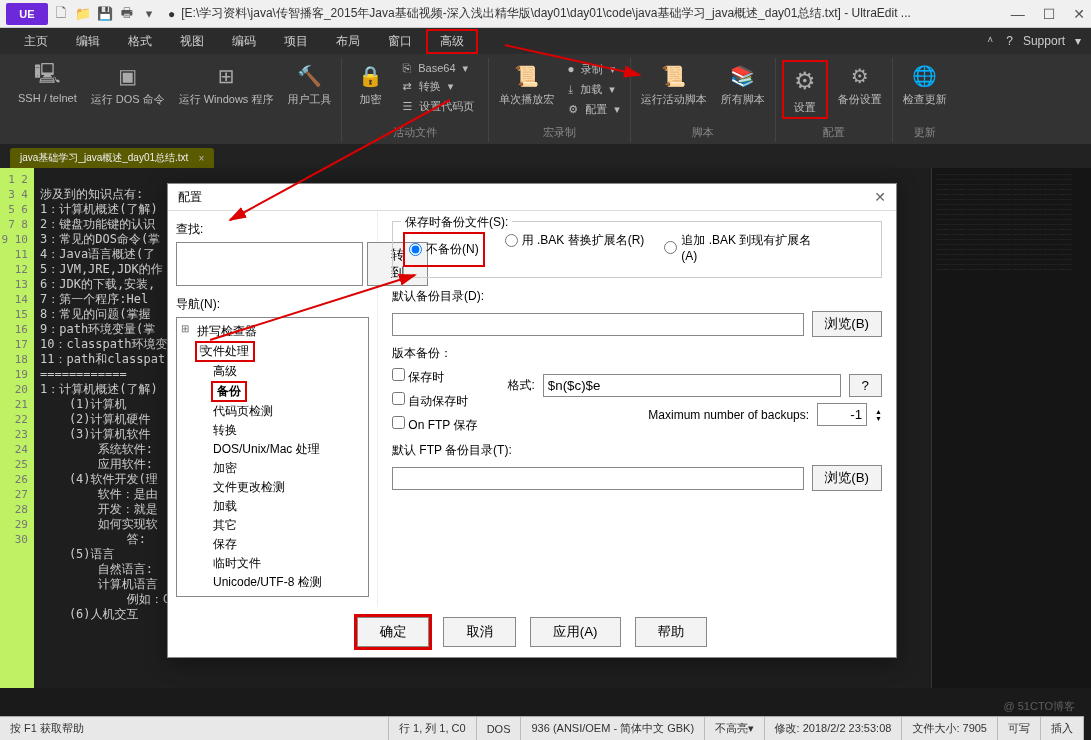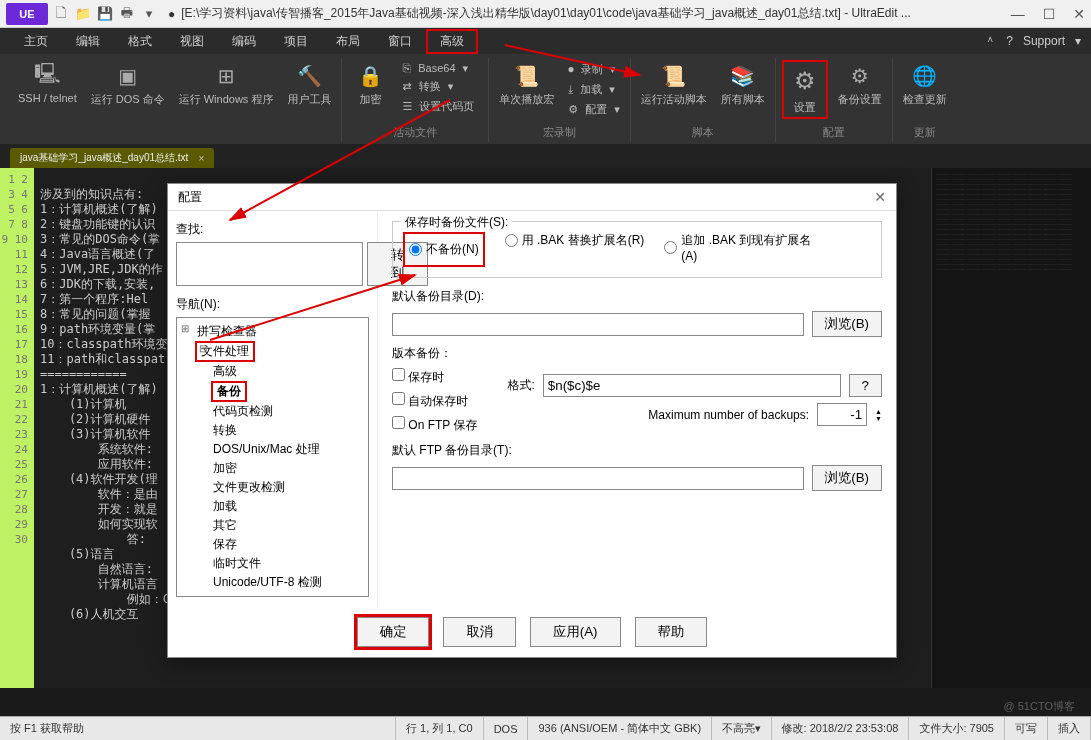--- a/index.html
+++ b/index.html
@@ -25,21 +25,21 @@
 .rb.hot { border: 2px solid #d00; }
 .smallcol { display: flex; flex-direction: column; gap: 1px; font-size: 11px; }
 .smallcol span { cursor: pointer; padding: 1px 4px; display: flex; align-items: center; gap: 3px; white-space: nowrap; }
 .tabstrip { height: 24px; background: #222; display: flex; align-items: flex-end; padding: 0 10px; }
 .tab { background: #5a5a00; color: #eee; padding: 3px 10px; font-size: 10px; border-top-left-radius: 3px; border-top-right-radius: 3px; display: flex; align-items: center; gap: 10px; }
 .tab .x { color: #bbb; cursor: pointer; }
 .editor { display: flex; height: 520px; background: #1e1e1e; }
 .gutter { width: 34px; background: #bef264; color: #777; text-align: right; padding: 4px 6px 4px 0; font-size: 11px; line-height: 15px; font-family: Consolas, monospace; }
 .code { flex: 1; color: #ccc; font-size: 12px; line-height: 15px; font-family: "SimSun", Consolas, monospace; padding: 4px 6px; white-space: pre; }
 .minimap { width: 160px; background: #151515; border-left: 1px solid #333; color: #444; font-size: 4px; line-height: 5px; padding: 4px; overflow: hidden; }
-.statusbar { position: absolute; bottom: 0; left: 0; right: 0; height: 24px; background: #e8e8e8; color: #333; display: flex; align-items: center; font-size: 11px; border-top: 1px solid #aaa; }
+.statusbar { position: absolute; bottom: 0; left: 0; right: 7px; height: 24px; background: #e8e8e8; color: #333; display: flex; align-items: center; font-size: 11px; border-top: 1px solid #aaa; }
 .statusbar .cell { padding: 0 10px; border-right: 1px solid #bbb; height: 100%; display: flex; align-items: center; }
 
 
 .dlg { position: absolute; left: 167px; top: 183px; width: 730px; height: 475px; background: #fff; border: 1px solid #888; box-shadow: 0 4px 20px rgba(0,0,0,0.4); color: #000; font-size: 12px; display: flex; flex-direction: column; }
 .dlg-title { height: 28px; display: flex; align-items: center; padding: 0 10px; border-bottom: 1px solid #ddd; }
 .dlg-title .x { margin-left: auto; cursor: pointer; color: #666; font-size: 14px; }
 .dlg-body { flex: 1; display: flex; }
 .dlg-left { width: 210px; padding: 10px 8px; border-right: 1px solid #eee; display: flex; flex-direction: column; }
 .dlg-left label { margin-bottom: 4px; }
 .dlg-left .findrow { display: flex; gap: 4px; margin-bottom: 10px; }

